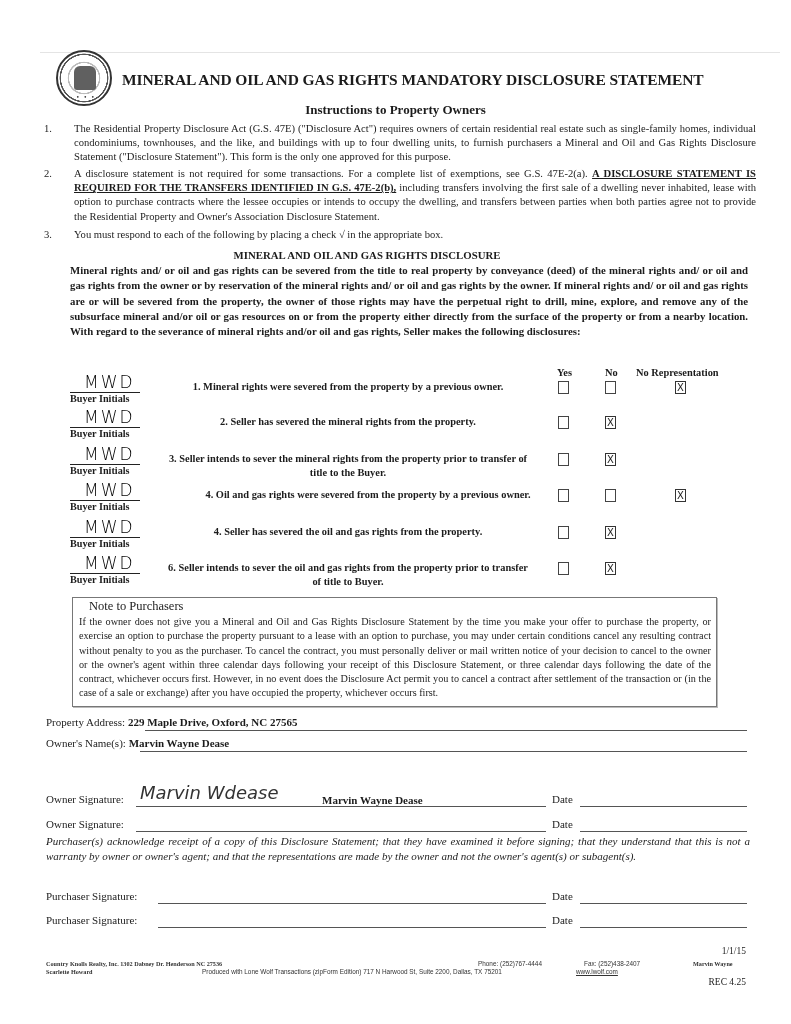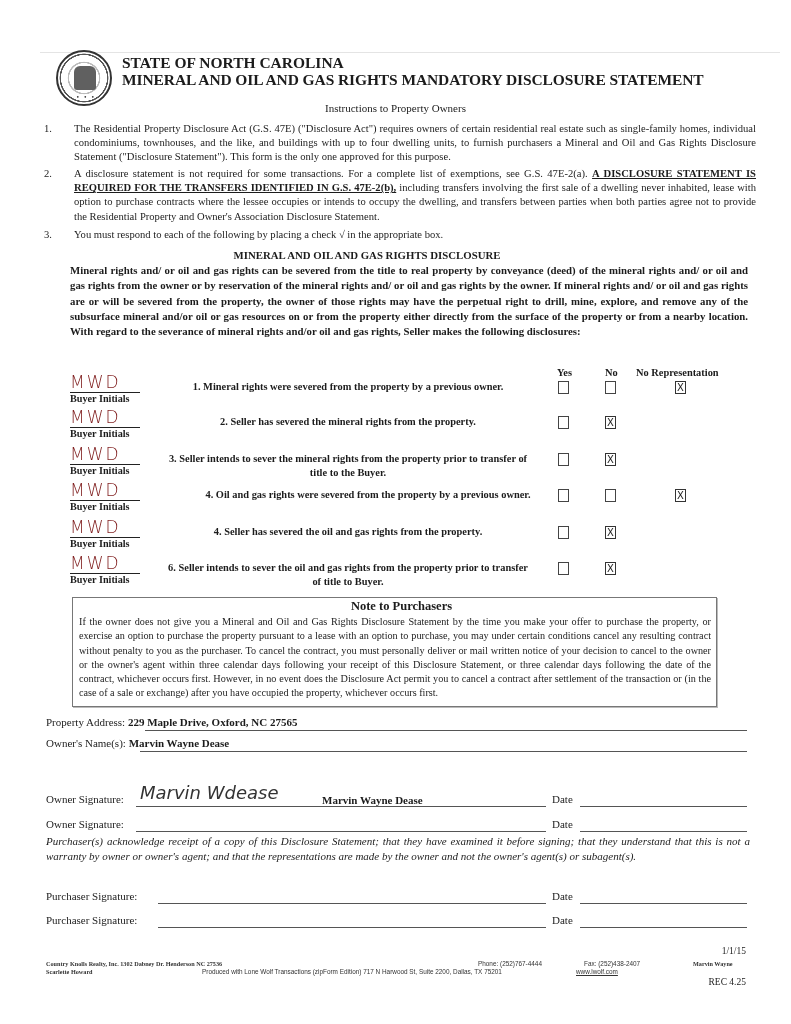--- a/index.html
+++ b/index.html
@@ -8,42 +8,42 @@
   .page { position: absolute; left: 0; top: 0; width: 791px; height: 1024px; }
   .topline { position: absolute; left: 40px; top: 52px; width: 740px; height: 1px; background: #e4e4e4; }
 
   .seal { position: absolute; left: 56px; top: 50px; width: 56px; height: 56px; border-radius: 50%;
           border: 2px solid #333; background: radial-gradient(circle, #fff 0 40%, #bbb 41% 44%, #fff 45% 62%, #555 63% 66%, #fff 67%); }
   .seal .inner { position: absolute; left: 16px; top: 14px; width: 22px; height: 24px; background: #444; border-radius: 6px 6px 3px 3px; opacity: .85; }
   .seal .dots { position: absolute; left: 18px; bottom: 4px; font-size: 6px; letter-spacing: 1px; color:#333; font-family: "DejaVu Sans", sans-serif; }
 
   .title1 { position: absolute; left: 122px; top: 54px; font-size: 15.5px; font-weight: bold; }
   .title2 { position: absolute; left: 122px; top: 71px; font-size: 15.5px; font-weight: bold; letter-spacing: -0.1px; }
-  .instr-head { position: absolute; left: 0; width: 791px; top: 102px; text-align: center; font-size: 11px; font-weight: normal; }
+  .instr-head { position: absolute; left: 0; width: 791px; top: 102px; text-align: center; font-size: 13px; font-weight: bold; }
 
   .instr { position: absolute; left: 44px; width: 712px; font-size: 10.6px; line-height: 14.2px; text-align: justify; }
   .instr .num { position: absolute; left: 0; top: 0; width: 28px; }
   .instr .txt { margin-left: 30px; display: block; }
   .u { text-decoration: underline; font-weight: bold; }
 
   .sec-head { position: absolute; left: 0; width: 734px; top: 249px; text-align: center; font-size: 10.8px; font-weight: bold; }
   .sec-body { position: absolute; left: 70px; width: 678px; top: 263px; font-size: 10.8px; line-height: 15.3px; font-weight: bold; text-align: justify; }
 
   .col-h { position: absolute; top: 367px; font-size: 10.4px; font-weight: bold; }
-  .init-hand { position: absolute; left: 70px; font-family: "DejaVu Sans", sans-serif; font-size: 17px; font-weight: 300; letter-spacing: 2px; color: #7f1d1d; }
+  .init-hand { position: absolute; left: 84px; font-family: "DejaVu Sans", sans-serif; font-size: 17px; font-weight: 300; letter-spacing: 2px; color: #000000; }
   .init-line { position: absolute; left: 70px; width: 70px; height: 1px; background: #222; }
   .init-label { position: absolute; left: 70px; font-size: 10.2px; font-weight: bold; }
   .q { position: absolute; left: 163px; font-size: 10.4px; font-weight: bold; line-height: 14px; width: 370px; text-align: center; }
   .cb { position: absolute; width: 11px; height: 13px; border: 1px solid #444; background: #fff;
         font-family: "DejaVu Sans", sans-serif; font-size: 10px; line-height: 11px; text-align: center; color: #222; }
   .cb.x { border-color: #333; }
 
   .note { position: absolute; left: 72px; top: 597px; width: 645px; height: 110px; border: 1px solid #777;
           box-shadow: 1px 1px 0 #bbb; }
-  .note-title { position: absolute; left: 7px; width: 100%; top: 1px; text-align: center; font-size: 12.5px; font-weight: bold; }
+  .note-title { position: absolute; left: 16px; width: 100%; top: 1px; font-size: 12.5px; font-weight: normal; }
   .note-body { position: absolute; left: 6px; width: 632px; top: 17px; font-size: 10.2px; line-height: 14.3px; text-align: justify; }
 
   .field { position: absolute; left: 46px; font-size: 11px; }
   .field .lab { }
   .field .val { font-weight: bold; }
   .field-line { position: absolute; height: 1px; background: #555; }
   .ack { position: absolute; left: 46px; width: 704px; font-size: 11px; font-style: italic; line-height: 15px; text-align: justify; }
 
   .sig-hand { position: absolute; font-family: "DejaVu Sans", sans-serif; font-size: 18px; font-weight: 300; color: #333; font-style: italic; }
   .date-hand { position: absolute; font-family: "DejaVu Sans", sans-serif; font-size: 24px; font-weight: 300; color: #222; letter-spacing: 1px; }
@@ -55,21 +55,20 @@
 </head>
 <body>
 
 <div class="page">
   <div class="topline"></div>
 
   <div class="seal">
     <div class="inner"></div>
       <div class="dots">• • •</div>
   </div>
-  <div class="title1">STATE OF NORTH CAROLINA</div>
   <div class="title2">MINERAL AND OIL AND GAS RIGHTS MANDATORY DISCLOSURE STATEMENT</div>
 
   <div class="instr-head">Instructions to Property Owners</div>
 
   <div class="instr" style="top:122px;">
     <span class="num">1.</span>
     <span class="txt">The Residential Property Disclosure Act (G.S. 47E) ("Disclosure Act") requires owners of certain residential real estate such as single-family homes, individual condominiums, townhouses, and the like, and buildings with up to four dwelling units, to furnish purchasers a Mineral and Oil and Gas Rights Disclosure Statement ("Disclosure Statement"). This form is the only one approved for this purpose.</span>
   </div>
   <div class="instr" style="top:167px;">
     <span class="num">2.</span>

